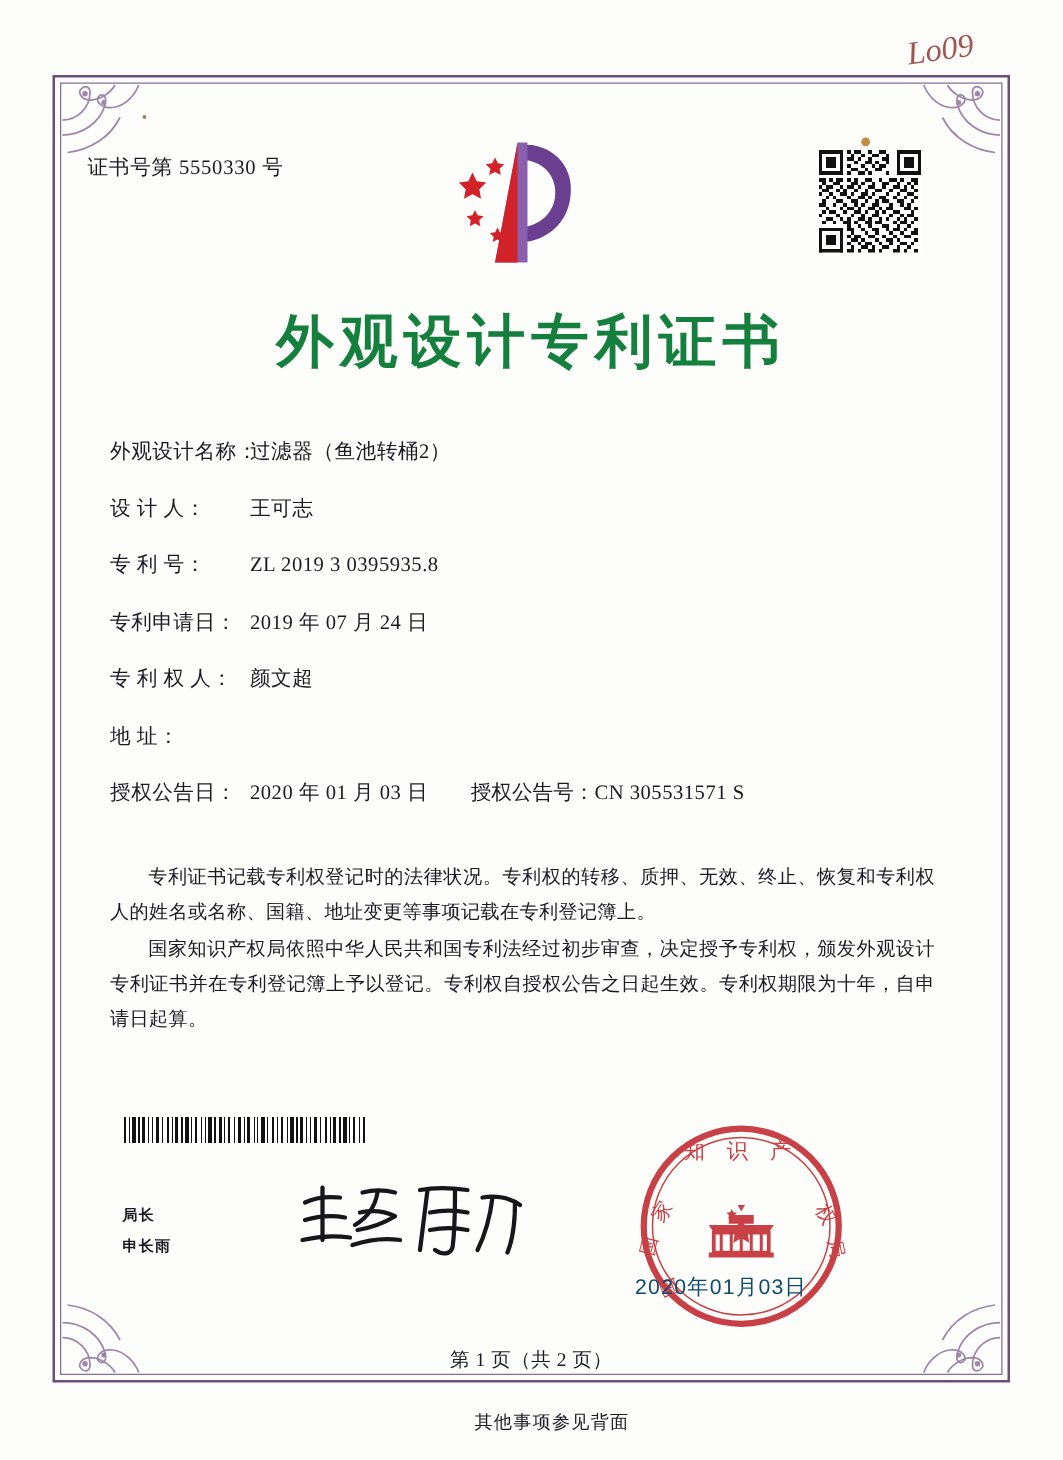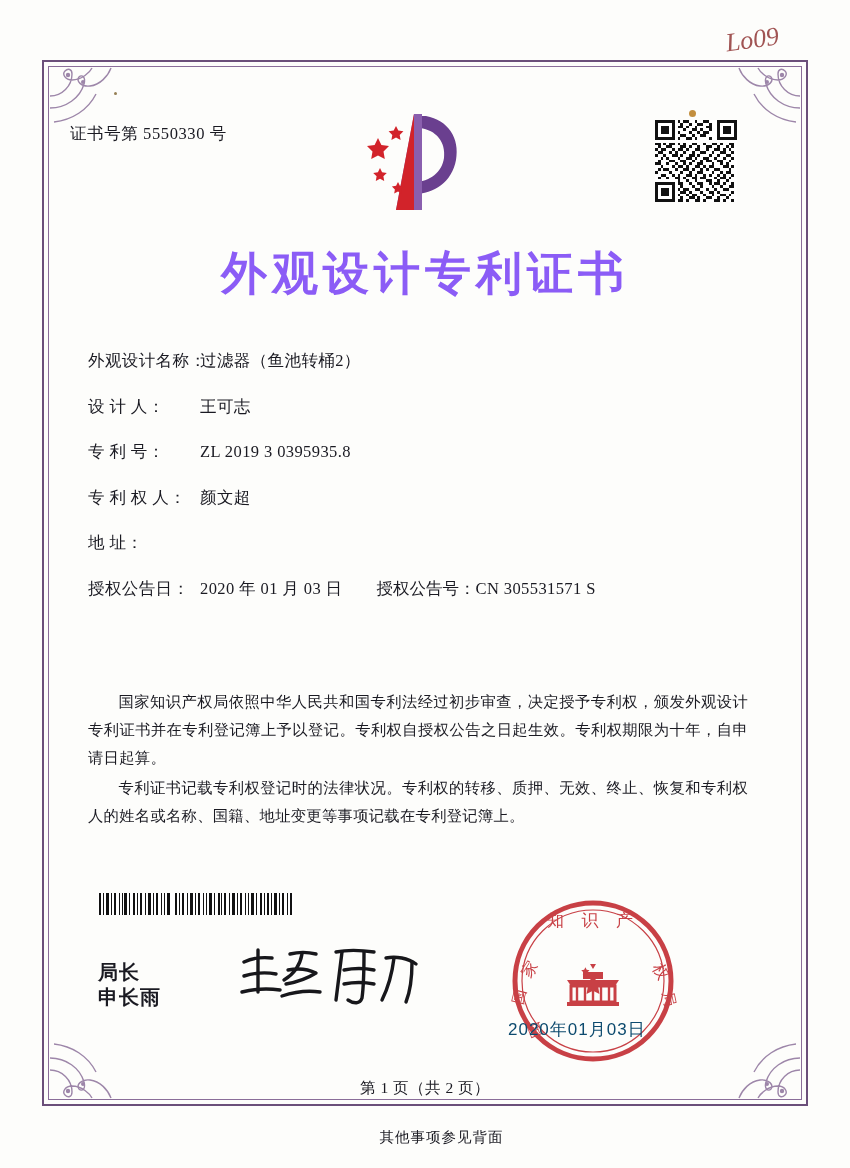--- a/index.html
+++ b/index.html
@@ -118,21 +118,21 @@
   .title {
     position: absolute;
     left: 0;
     right: 0;
     top: 243px;
     text-align: center;
     font-size: 46px;
     font-weight: bold;
     letter-spacing: 5px;
     font-family: "DejaVu Serif", "Liberation Serif", serif;
-    color: #8b5cf6;
+    color: #15803d;
   }
 
   
   .fields {
     position: absolute;
     left: 88px;
     top: 350px;
     width: 650px;
     font-size: 16.5px;
   }
@@ -199,21 +199,21 @@
     color: #0c4a6e;
     letter-spacing: 1px;
     font-family: "Liberation Sans", sans-serif;
   }
 
   
   .director {
     position: absolute;
     left: 98px;
     top: 960px;
-    font-size: 20px;
+    font-size: 12px;
     font-weight: bold;
     line-height: 25px;
     letter-spacing: 1px;
   }
   .signature {
     position: absolute;
     left: 236px;
     top: 940px;
     width: 190px;
     height: 70px;
@@ -544,42 +544,46 @@
     <div class="field-row">
       <span class="field-label spread">设 计 人：</span>
       <span class="field-value">王可志</span>
     </div>
 
     <div class="field-row">
       <span class="field-label spread">专 利 号：</span>
       <span class="field-value">ZL 2019 3 0395935.8</span>
     </div>
 
+    <div class="field-row">
+      <span class="field-label">专利申请日：</span>
+      <span class="field-value">2019 年 07 月 24 日</span>
+    </div>
 
     <div class="field-row">
       <span class="field-label spread">专 利 权 人：</span>
       <span class="field-value">颜文超</span>
     </div>
 
     <div class="field-row">
       <span class="field-label spread">地 址：</span>
     </div>
 
     <div class="field-row double">
       <span class="field-label">授权公告日：</span>
       <span class="field-value">2020 年 01 月 03 日</span>
       <span class="field-second-label">授权公告号：</span>
       <span class="field-value">CN 305531571 S</span>
     </div>
 
   </div>
 
   <div class="paras">
+    <p>专利证书记载专利权登记时的法律状况。专利权的转移、质押、无效、终止、恢复和专利权人的姓名或名称、国籍、地址变更等事项记载在专利登记簿上。</p>
     <p>国家知识产权局依照中华人民共和国专利法经过初步审查，决定授予专利权，颁发外观设计专利证书并在专利登记簿上予以登记。专利权自授权公告之日起生效。专利权期限为十年，自申请日起算。</p>
-    <p>专利证书记载专利权登记时的法律状况。专利权的转移、质押、无效、终止、恢复和专利权人的姓名或名称、国籍、地址变更等事项记载在专利登记簿上。</p>
   </div>
 
   <div class="barcode">
     <svg viewBox="0 0 200 22" shape-rendering="crispEdges">
       <rect width="200" height="22" fill="#ffffff"></rect>
       <g fill="#121212">
         <rect x="1" y="0" width="2" height="22"></rect>
           <rect x="5" y="0" width="1" height="22"></rect>
         <rect x="8" y="0" width="3" height="22"></rect>
           <rect x="13" y="0" width="1" height="22"></rect>

